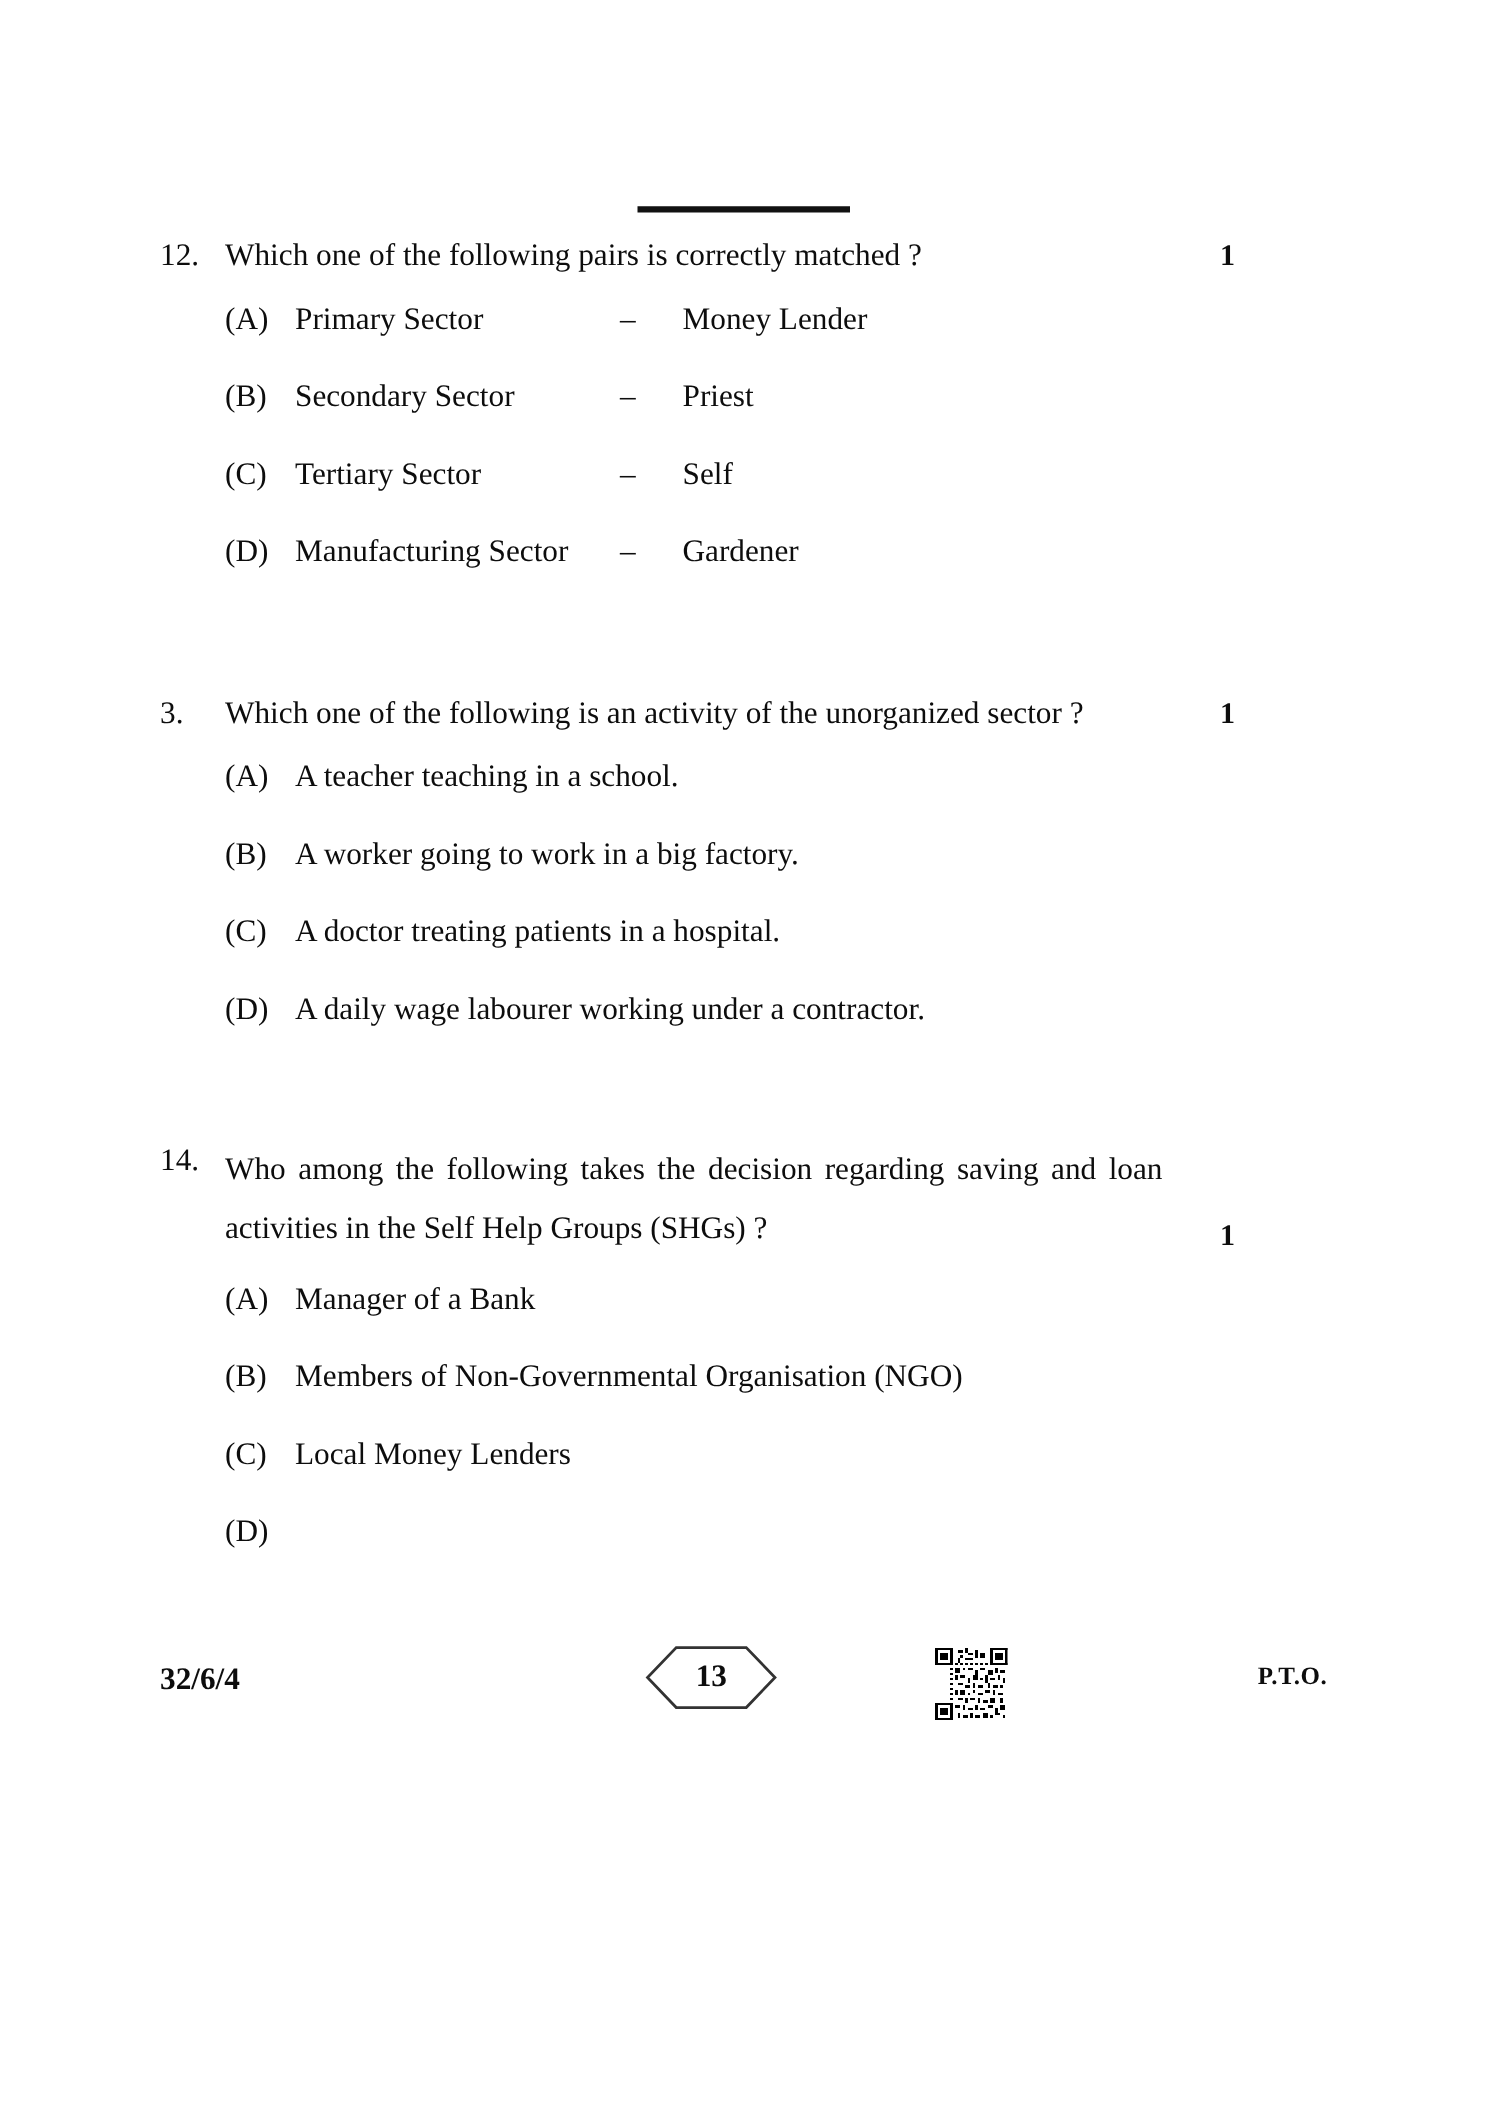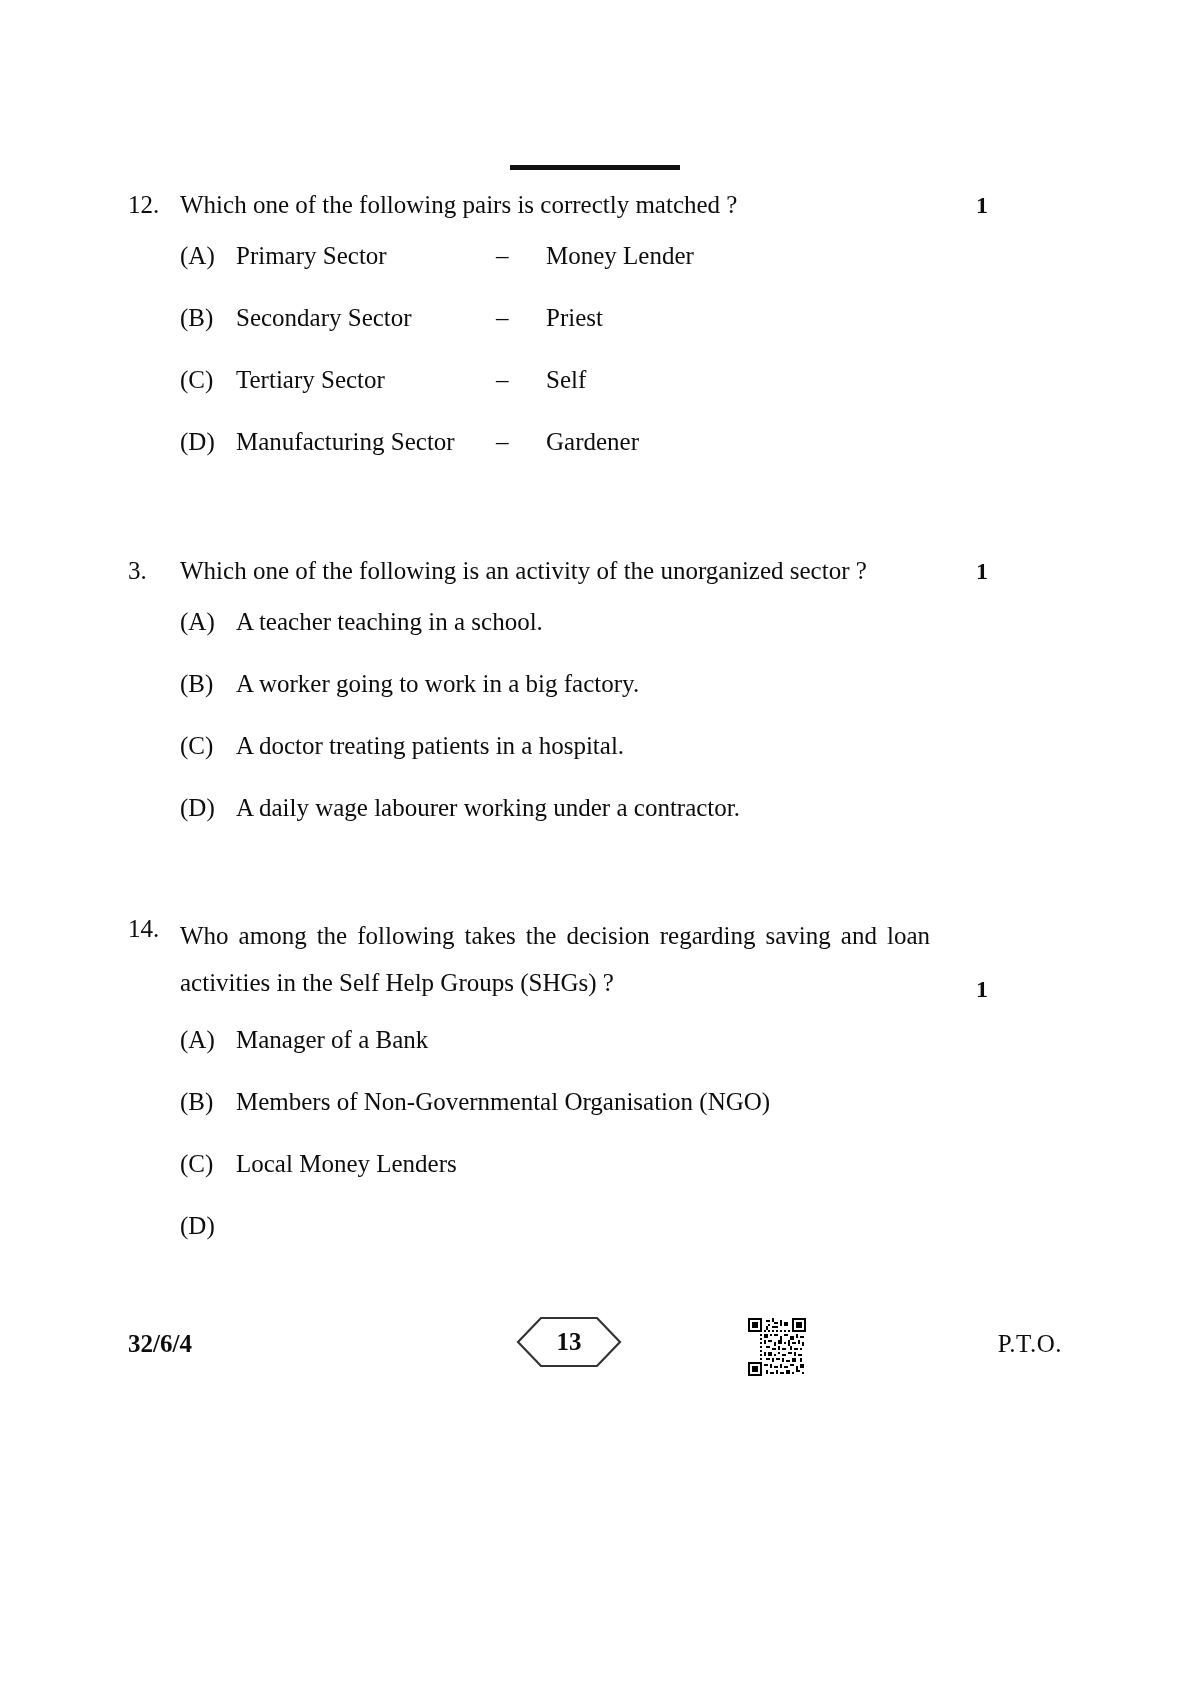--- a/index.html
+++ b/index.html
@@ -129,22 +129,22 @@
     position: absolute;
     left: 0;
     top: 14px;
     font-size: 25px;
     font-weight: bold;
   }
   .pto {
     position: absolute;
     right: 0;
     top: 14px;
-    font-size: 25px;
-    font-weight: normal;
+    font-size: 20px;
+    font-weight: bold;
     letter-spacing: 0.5px;
   }
   .page-badge {
     position: absolute;
     left: 386px;
     top: 0px;
     width: 110px;
     height: 52px;
   }
   .page-badge svg { display: block; }

